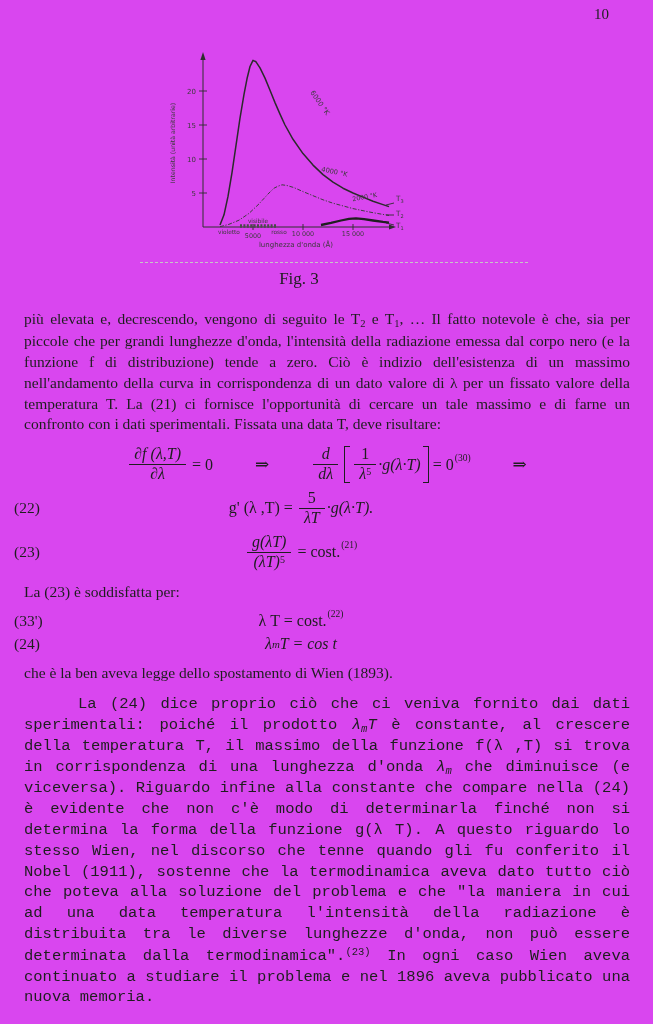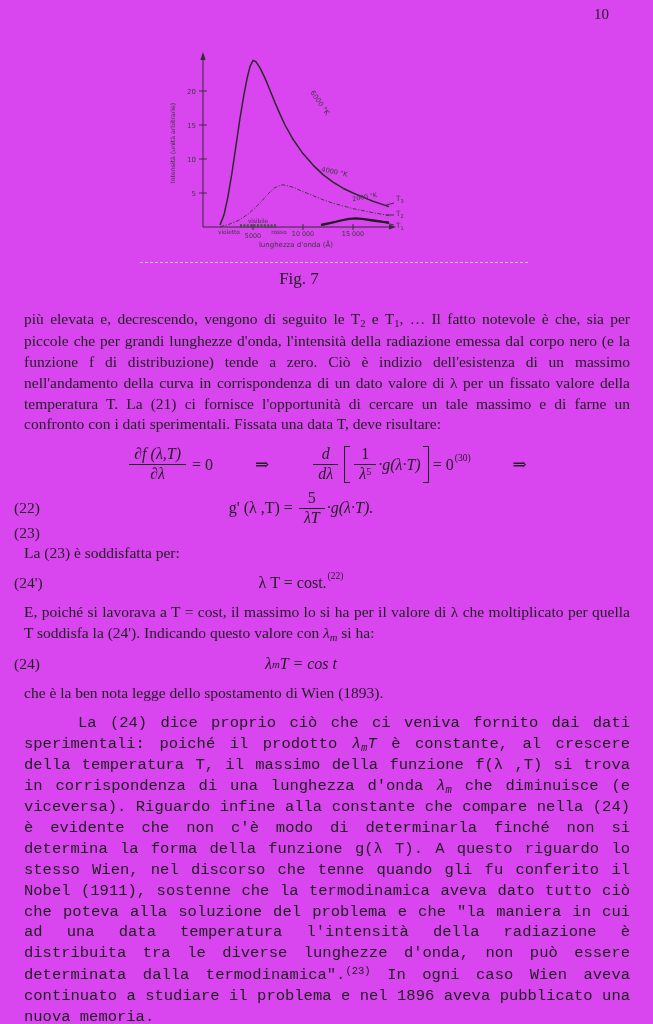--- a/index.html
+++ b/index.html
@@ -125,21 +125,21 @@
       <text class="figtext" font-size="6.6" text-anchor="middle" transform="translate(166,127) rotate(12)">4000 °K</text>
       <text class="figtext" font-size="6.2" text-anchor="middle" transform="translate(197,152) rotate(-10)">2000 °K</text>
 
       <line class="tdash" x1="218" y1="158" x2="226" y2="156"></line>
       <line class="tdash" x1="218" y1="168" x2="226" y2="168"></line>
       <line class="tdash" x1="218" y1="176" x2="226" y2="178"></line>
       <text class="figtext" font-size="7.2" x="228" y="154"><tspan>T</tspan><tspan class="tsub" font-size="5" dy="2">3</tspan></text>
       <text class="figtext" font-size="7.2" x="228" y="169"><tspan>T</tspan><tspan class="tsub" font-size="5" dy="2">2</tspan></text>
       <text class="figtext" font-size="7.2" x="228" y="181"><tspan>T</tspan><tspan class="tsub" font-size="5" dy="2">1</tspan></text>
     </svg>
-    <div class="fig-caption">Fig. 7</div>
+    <div class="fig-caption">Fig. 3</div>
   </div>
 
   <div class="scan-artifact"></div>
 
   <div class="content">
 
     <p><span>più elevata e, decrescendo, vengono di seguito le T</span><span class="sub">2</span><span> e T</span><span class="sub">1</span><span>, … Il fatto notevole è che, sia per piccole che per grandi lunghezze d'onda, l'intensità della radiazione emessa dal corpo nero (e la funzione f di distribuzione) tende a zero. Ciò è indizio dell'esistenza di un massimo nell'andamento della curva in corrispondenza di un dato valore di λ  per un fissato valore della temperatura T. La (21) ci fornisce l'opportunità di cercare un tale massimo e di farne un confronto con i dati sperimentali. Fissata una data T, deve risultare:</span></p>
 
     <div class="eqrow wide">
       <span class="eq">
@@ -163,38 +163,41 @@
       <span class="eq">
         <span>g' (λ ,T) = </span>
         <span class="frac"><span class="num">5</span><span class="den i">λT</span></span>
         <span class="i">·g(λ·T).</span>
       </span>
     </div>
 
 
     <div class="eqrow">
       <span class="eqnum">(23)</span>
+      <span class="eq">
+        <span class="frac"><span class="num i">g(λT)</span><span class="den"><span class="i">(λT)</span><span class="s5">5</span></span></span>
+        <span> = cost.</span><span class="ref">(21)</span>
+      </span>
     </div>
 
     <p>La (23) è soddisfatta per:</p>
 
     <div class="eqrow">
-      <span class="eqnum">(24')</span>
+      <span class="eqnum">(33')</span>
       <span class="eq">
         <span>λ T = cost.</span><span class="ref">(22)</span>
       </span>
     </div>
 
-    <p><span>E, poiché si lavorava a T = cost, il massimo lo si ha per il valore di λ  che moltiplicato per quella T soddisfa la (24'). Indicando questo valore con </span><span class="i">λ</span><span class="sub i">m</span><span> si ha:</span></p>
 
     <div class="eqrow">
       <span class="eqnum">(24)</span>
       <span class="eq">
         <span class="i">λ</span><span class="sub i">m</span><span class="i">T = cos</span><span> </span><span class="i">t</span>
       </span>
     </div>
 
-    <p><span>che è la ben nota </span><span class="b">legge dello spostamento di Wien</span><span> (1893).</span></p>
+    <p><span>che è la ben aveva </span><span class="b">legge dello spostamento di Wien</span><span> (1893).</span></p>
 
     <p class="indent"><span>La (24) dice proprio ciò che ci veniva fornito dai dati sperimentali: poiché il prodotto </span><span class="i">λ</span><span class="sub i">m</span><span class="i">T</span><span> è constante, al crescere della temperatura T, il massimo della funzione f(λ ,T) si trova in corrispondenza di una lunghezza d'onda </span><span class="i">λ</span><span class="sub i">m</span><span> che diminuisce (e viceversa). Riguardo infine alla constante che compare nella (24) è evidente che non c'è modo di determinarla finché non si determina la forma della funzione g(λ T). A questo riguardo lo stesso Wien, nel discorso che tenne quando gli fu conferito il Nobel (1911), sostenne che la termodinamica aveva dato tutto ciò che poteva alla soluzione del problema e che "la maniera in cui ad una data temperatura l'intensità della radiazione è distribuita tra le diverse lunghezze d'onda, non può essere determinata dalla termodinamica".</span><span class="sup">(23)</span><span> In ogni caso Wien aveva continuato a studiare il problema e nel 1896 aveva pubblicato una nuova memoria.</span></p>
 
   </div>
 </div>
 
 </body></html>

